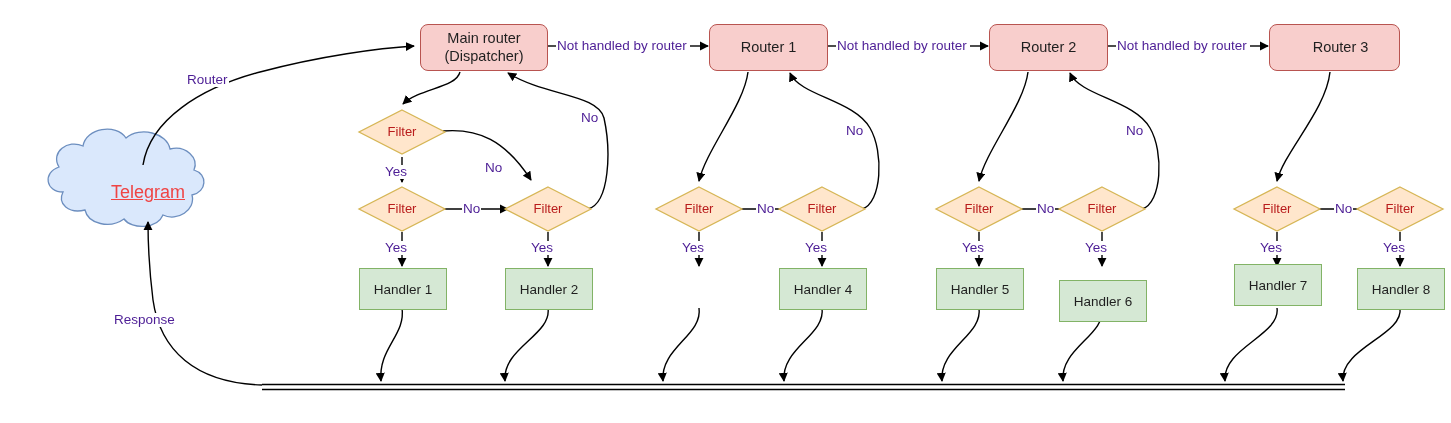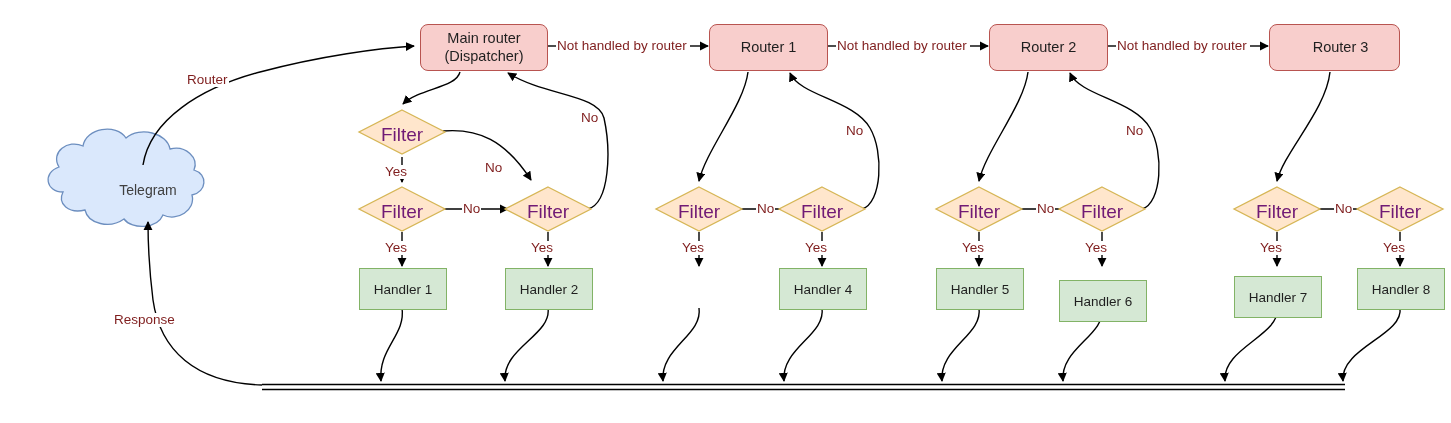--- a/index.html
+++ b/index.html
@@ -10,29 +10,29 @@
     position:absolute;background:#f8cecc;border:1.3px solid #b85450;border-radius:8px;
     display:flex;align-items:center;justify-content:center;text-align:center;
     font-size:14.5px;color:#1f1f1f;line-height:1.2;
   }
   .handler-box{
     position:absolute;background:#d5e8d4;border:1.3px solid #82b366;
     display:flex;align-items:center;justify-content:center;text-align:center;
     font-size:13.5px;color:#1f1f1f;
   }
   .edge-label{
-    position:absolute;background:#ffffff;color:#7f1d1d;font-size:13.5px;
+    position:absolute;background:#ffffff;color:#4c1d95;font-size:13.5px;
     padding:0 1px;white-space:nowrap;line-height:1;
   }
   .diamond-label{
-    position:absolute;font-size:19px;color:#701a75;white-space:nowrap;
+    position:absolute;font-size:13px;color:#b91c1c;white-space:nowrap;
     text-align:center;
   }
   .cloud-label{
-    position:absolute;font-size:14px;color:#404040;white-space:nowrap;text-align:center;
+    position:absolute;font-size:18px;color:#ef4444;white-space:nowrap;text-align:center;text-decoration:underline;
   }
 </style>
 </head>
 <body>
 
 <div id="stage">
 
   <svg viewBox="0 0 1451 423">
     <defs>
       <marker id="arrow" viewBox="0 0 10 10" refX="9" refY="5" markerWidth="6.5" markerHeight="6.5" orient="auto-start-reverse">
@@ -156,21 +156,21 @@
   </div>
   <div class="handler-box" style="left:779px;top:268px;width:86px;height:40px;">
     <span>Handler 4</span>
   </div>
   <div class="handler-box" style="left:936px;top:268px;width:86px;height:40px;">
     <span>Handler 5</span>
   </div>
   <div class="handler-box" style="left:1059px;top:280px;width:86px;height:40px;">
     <span>Handler 6</span>
   </div>
-  <div class="handler-box" style="left:1234px;top:276px;width:86px;height:40px;">
+  <div class="handler-box" style="left:1234px;top:264px;width:86px;height:40px;">
     <span>Handler 7</span>
   </div>
   <div class="handler-box" style="left:1357px;top:268px;width:86px;height:40px;">
     <span>Handler 8</span>
   </div>
 
   <div class="edge-label" style="left:186px;top:73px;">Router</div>
   <div class="edge-label" style="left:113px;top:305px;margin-top:8px;">Response</div>
 
   <div class="edge-label" style="left:556px;top:39px;">Not handled by router</div>

